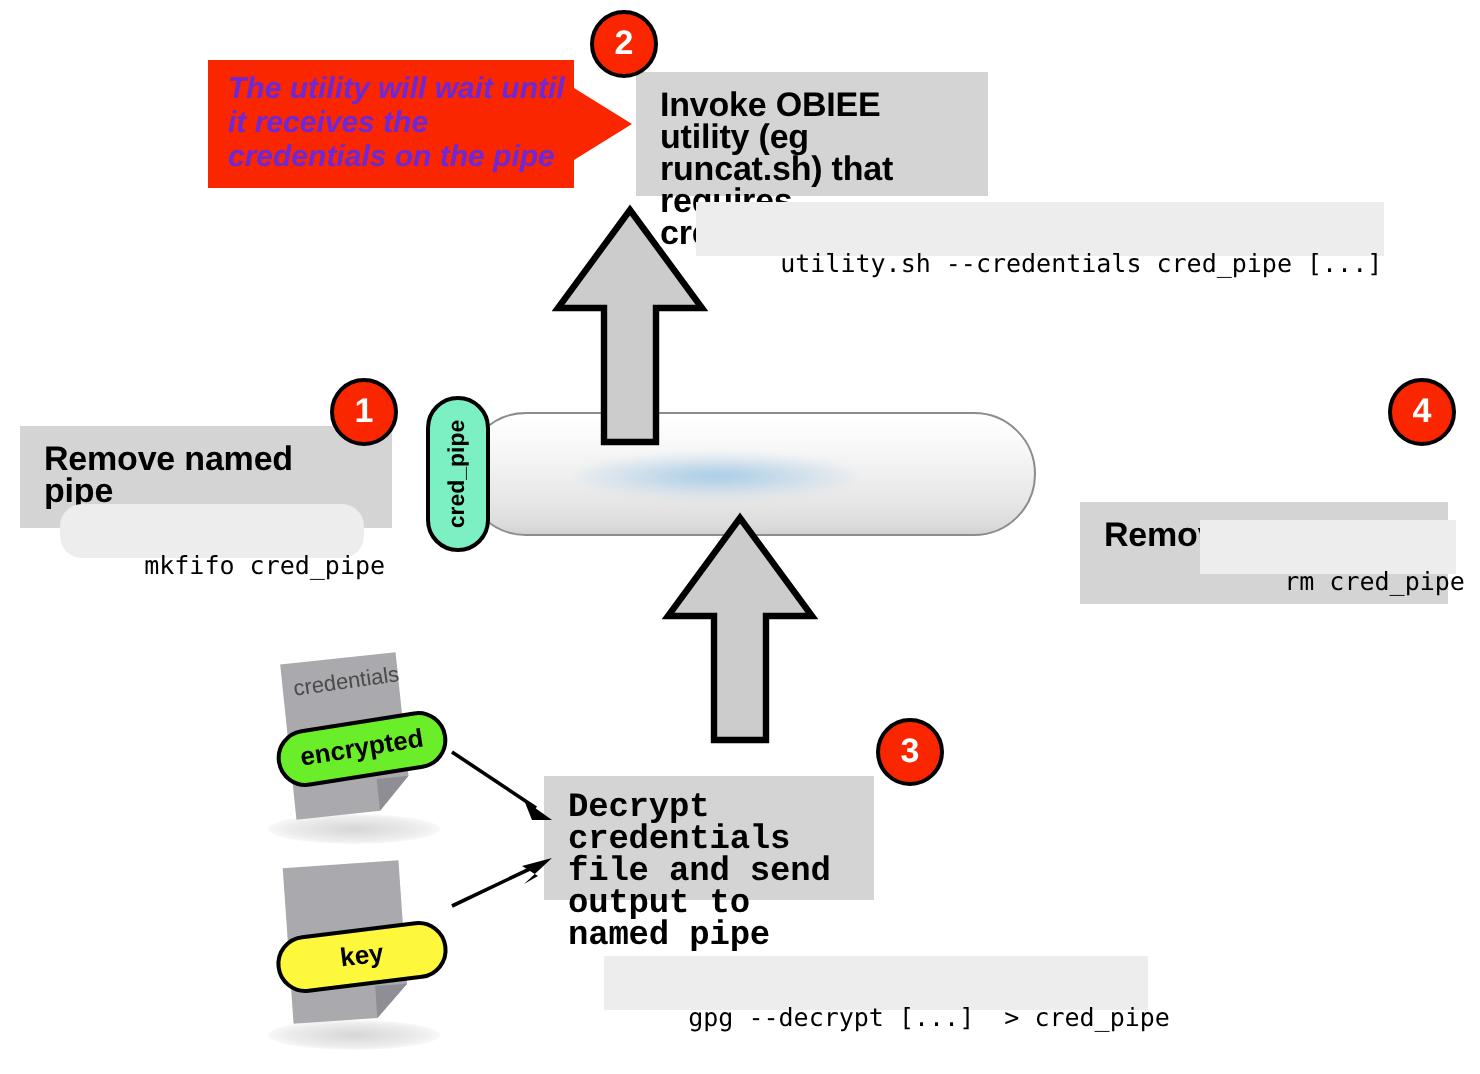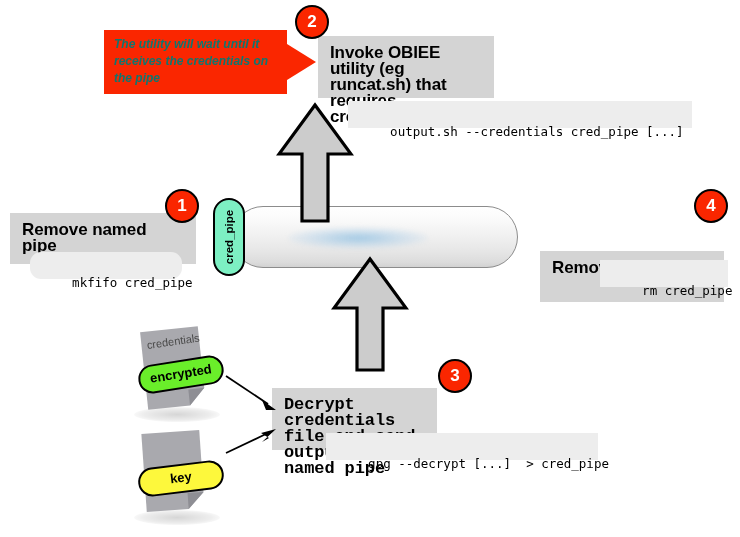--- a/index.html
+++ b/index.html
@@ -86,24 +86,24 @@
     width: 0; height: 0;
     border-top: 18px solid transparent;
     border-bottom: 18px solid transparent;
     border-left: 29px solid #fa2600;
   }
   #callout-text {
     position: absolute;
     left: 10px;
     top: 6px;
     width: 172px;
-    color: #0f766e;
+    color: #6d28d9;
     font-style: italic;
     font-weight: bold;
-    font-size: 12px;
+    font-size: 15px;
     line-height: 17px;
   }
 
   
   #pipe {
     position: absolute;
     left: 232px;
     top: 206px;
     width: 286px;
     height: 62px;
@@ -222,21 +222,21 @@
   <div id="callout-wrap">
     <div id="callout-body"></div>
     <div id="callout-tail"></div>
     <div id="callout-text">The utility will wait until it receives the credentials on the pipe</div>
   </div>
 
   <div class="title-box" style="left:318px; top:36px; width:176px; height:62px;">
     <span>Invoke OBIEE utility (eg runcat.sh) that requires credentials</span>
   </div>
   <div class="code-box" style="left:348px; top:101px; width:344px; height:27px;">
-    <span>output.sh --credentials cred_pipe [...]</span>
+    <span>utility.sh --credentials cred_pipe [...]</span>
   </div>
   <div class="badge" style="left:295px; top:5px;">2</div>
 
   <div class="block-arrow" style="left:276px; top:102px;">
     <svg width="78" height="122" viewBox="0 0 78 122">
       <polygon points="39,3 75,52 52,52 52,119 26,119 26,52 3,52" fill="#cccccc" stroke="#000000" stroke-width="3.2" stroke-linejoin="miter"></polygon>
     </svg>
   </div>
 
   <div class="title-box" style="left:10px; top:213px; width:186px; height:51px;">
@@ -264,21 +264,21 @@
 
   <div class="block-arrow" style="left:331px; top:256px;">
     <svg width="78" height="116" viewBox="0 0 78 116">
       <polygon points="39,3 75,52 52,52 52,114 26,114 26,52 3,52" fill="#cccccc" stroke="#000000" stroke-width="3.2" stroke-linejoin="miter"></polygon>
     </svg>
   </div>
 
   <div class="title-box" style="left:272px; top:388px; width:165px; height:62px;font-family:Liberation Mono, monospace;">
     <span>Decrypt credentials file and send output to named pipe</span>
   </div>
-  <div class="code-box" style="left:302px; top:433px; width:272px; height:27px;margin-left:24px;">
+  <div class="code-box" style="left:302px; top:478px; width:272px; height:27px;">
     <span>gpg --decrypt [...]  &gt; cred_pipe</span>
   </div>
   <div class="badge" style="left:438px; top:359px;">3</div>
 
   <div class="doc" style="left:140px; top:325px;">
     <div class="doc-shadow"></div>
     <div class="doc-paper" style="transform: rotate(-6deg);">
       <svg width="66" height="86" viewBox="0 0 66 86">
         <path d="M4,4 h58 v62 l-16,16 h-42 z" fill="#a9a9ae" stroke="none"></path>
         <path d="M62,66 l-16,16 v-16 z" fill="#8e8e94"></path>

